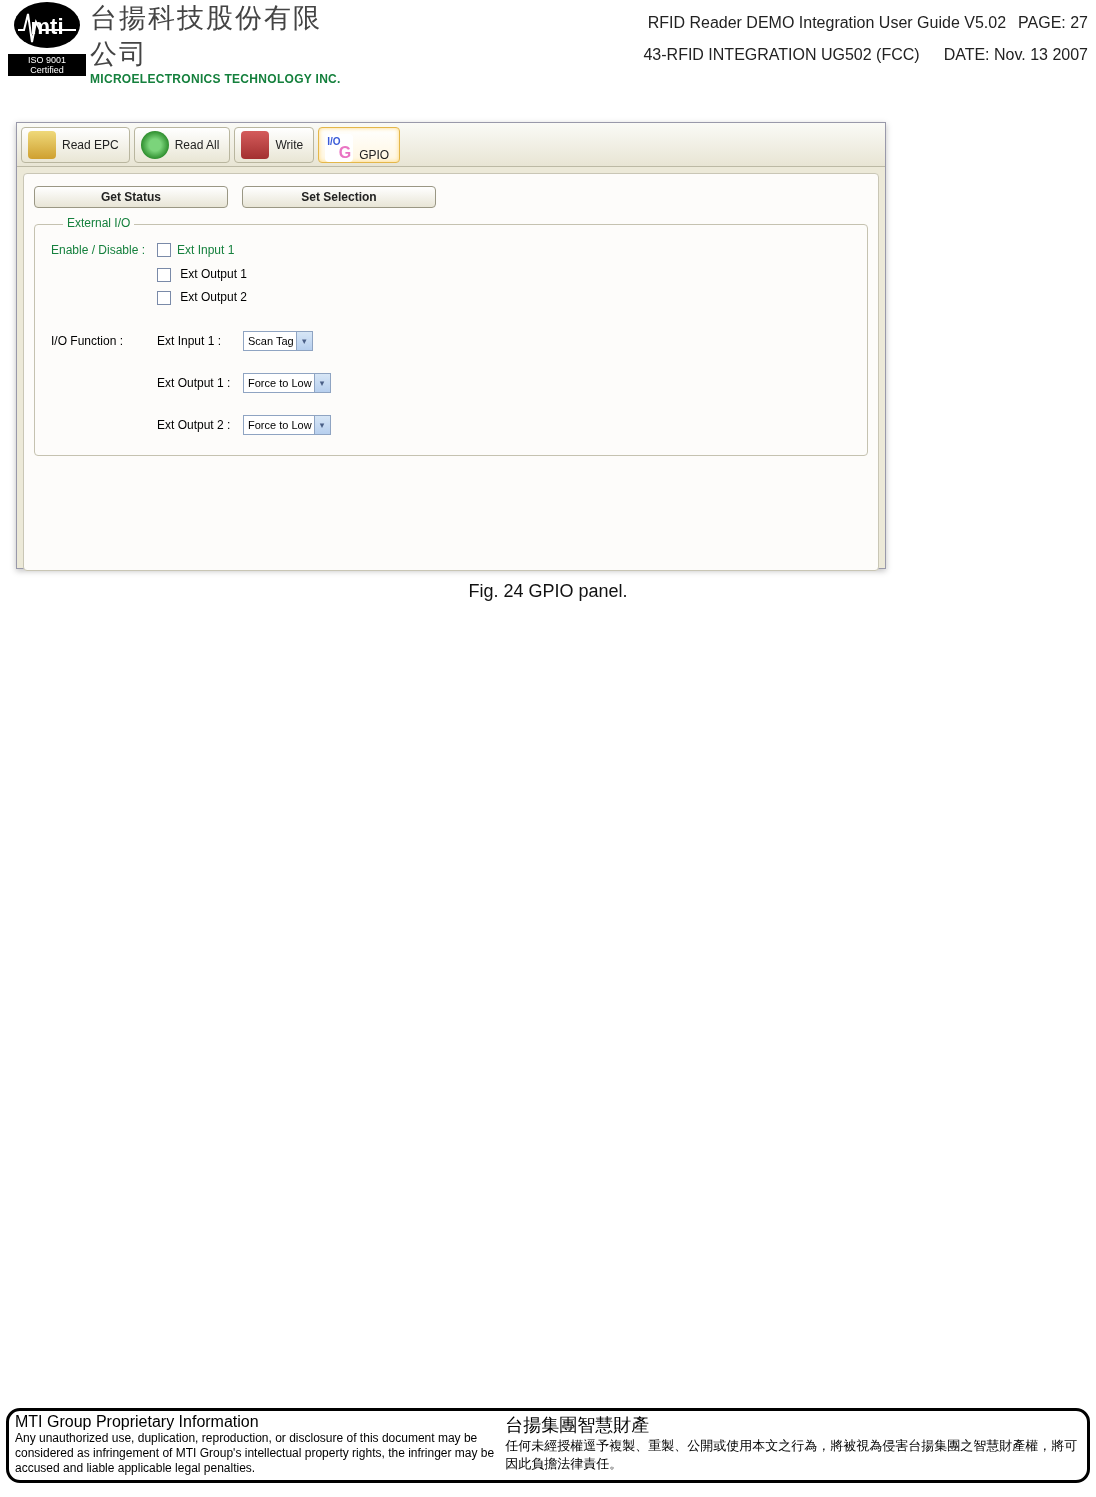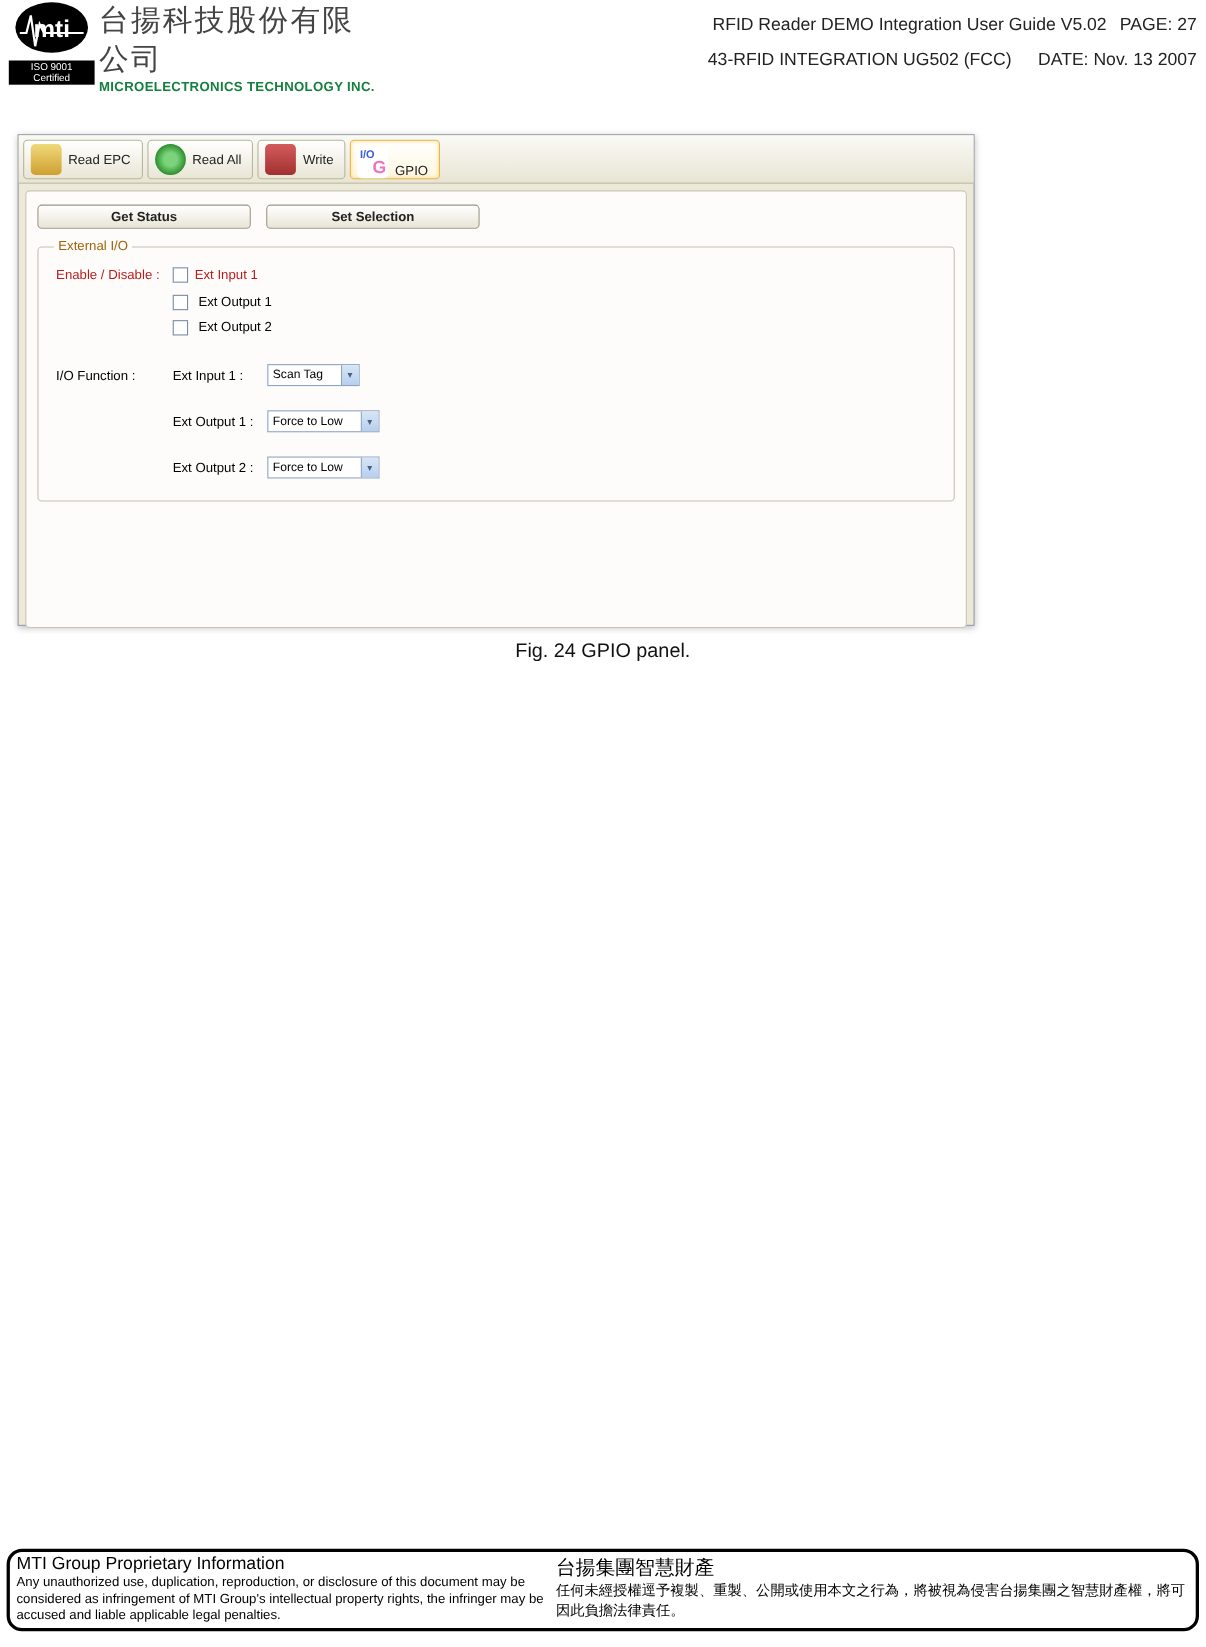--- a/index.html
+++ b/index.html
@@ -30,27 +30,27 @@
   .tb-icon.all { background: radial-gradient(circle at 50% 50%, #7bd47b 30%, #2f8f2f 70%); border-radius: 50%; position:relative; }
   .tb-icon.write { background: linear-gradient(#d45b5b,#a33030); }
   .tb-icon.gpio { background: #fff; position: relative; }
   .tb-icon.gpio::after { content: "I/O"; position: absolute; top: 2px; left: 2px; font-size: 10px; font-weight: bold; color: #3a5bd8; }
   .tb-icon.gpio::before { content: "G"; position: absolute; bottom: 0; right: 2px; font-size: 16px; font-weight: bold; color: #e974c3; }
 
   .inner-panel { position: absolute; top: 50px; left: 6px; right: 6px; height: 398px; background: #fdfcfa; border: 1px solid #c9c6b5; border-radius: 4px; padding: 12px 10px; }
   .action-row { display: flex; gap: 14px; margin-bottom: 16px; }
   .win-btn { width: 194px; height: 22px; background: linear-gradient(#fff,#e8e5d6); border: 1px solid #9a9784; border-radius: 4px; font-size: 12px; color: #222; text-align: center; line-height: 20px; cursor: pointer; font-weight: bold; }
   .groupbox { border: 1px solid #c5c2b0; border-radius: 4px; padding: 18px 16px 20px; position: relative; }
-  .groupbox-title { position: absolute; top: -9px; left: 14px; background: #fdfcfa; padding: 0 4px; font-size: 12px; color: #a16207; }
-  .row { display: flex; align-items: center; font-size: 12px; color: #b91c1c; margin-bottom: 10px; }
+  .groupbox-title { position: absolute; top: -9px; left: 28px; background: #fdfcfa; padding: 0 4px; font-size: 12px; color: #15803d; }
+  .row { display: flex; align-items: center; font-size: 12px; color: #15803d; margin-bottom: 10px; }
   .row-label { width: 106px; }
   .chk { width: 14px; height: 14px; border: 1px solid #7a8aa8; background: #fff; margin-right: 6px; display: inline-block; vertical-align: middle; }
   .chk-line { margin-left: 106px; margin-bottom: 8px; font-size: 12px; }
   .sel { display: inline-flex; align-items: center; border: 1px solid #8fa4c2; background: #fff; height: 20px; font-size: 11px; padding-left: 4px; }
-  .sel-txt { padding-right: 16px; }
+  .sel-txt { padding-right: 2px; }
   .sel-arrow { width: 16px; height: 18px; background: linear-gradient(#d7e6f6,#b7cfee); border-left: 1px solid #8fa4c2; display: flex; align-items: center; justify-content: center; font-size: 9px; color: #4a5f86; }
   .io-row { display: flex; align-items: center; font-size: 12px; margin-bottom: 22px; }
   .io-lbl { width: 86px; margin-left: 0; }
   .io-function-label { width: 106px; }
 
   .caption { text-align: center; font-size: 18px; color: #111; margin-top: 12px; }
 
   .footer { position: absolute; bottom: 14px; left: 6px; right: 6px; border: 3px solid #000; border-radius: 14px; display: flex; padding: 2px 6px 4px; }
   .footer-col { flex: 1; }
   .footer-col:first-child { border-right: none; padding-right: 10px; flex: 0 0 46%; }

